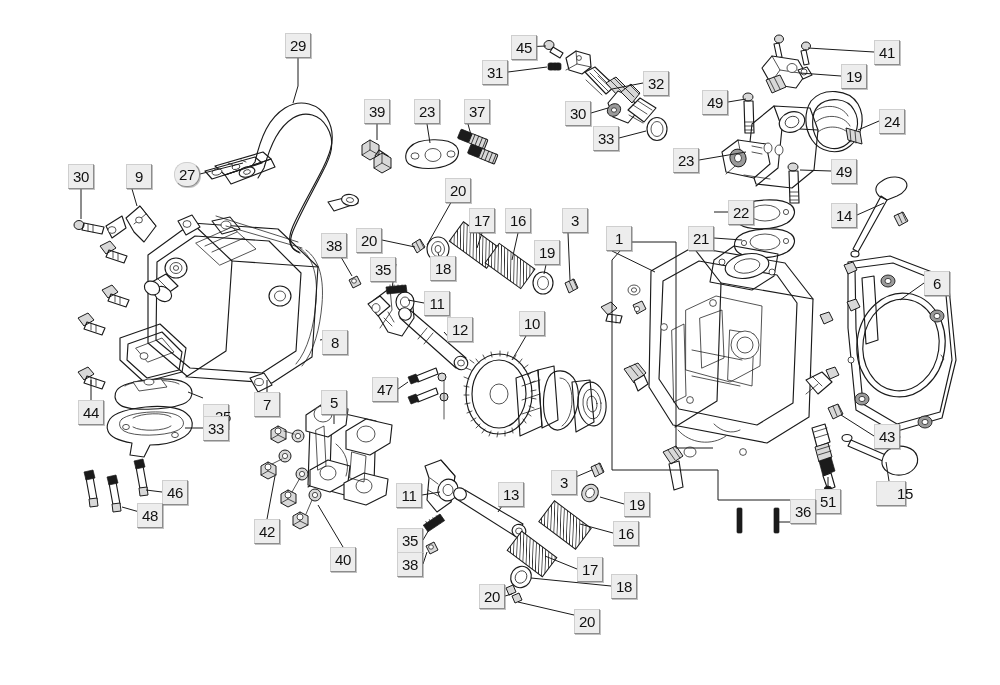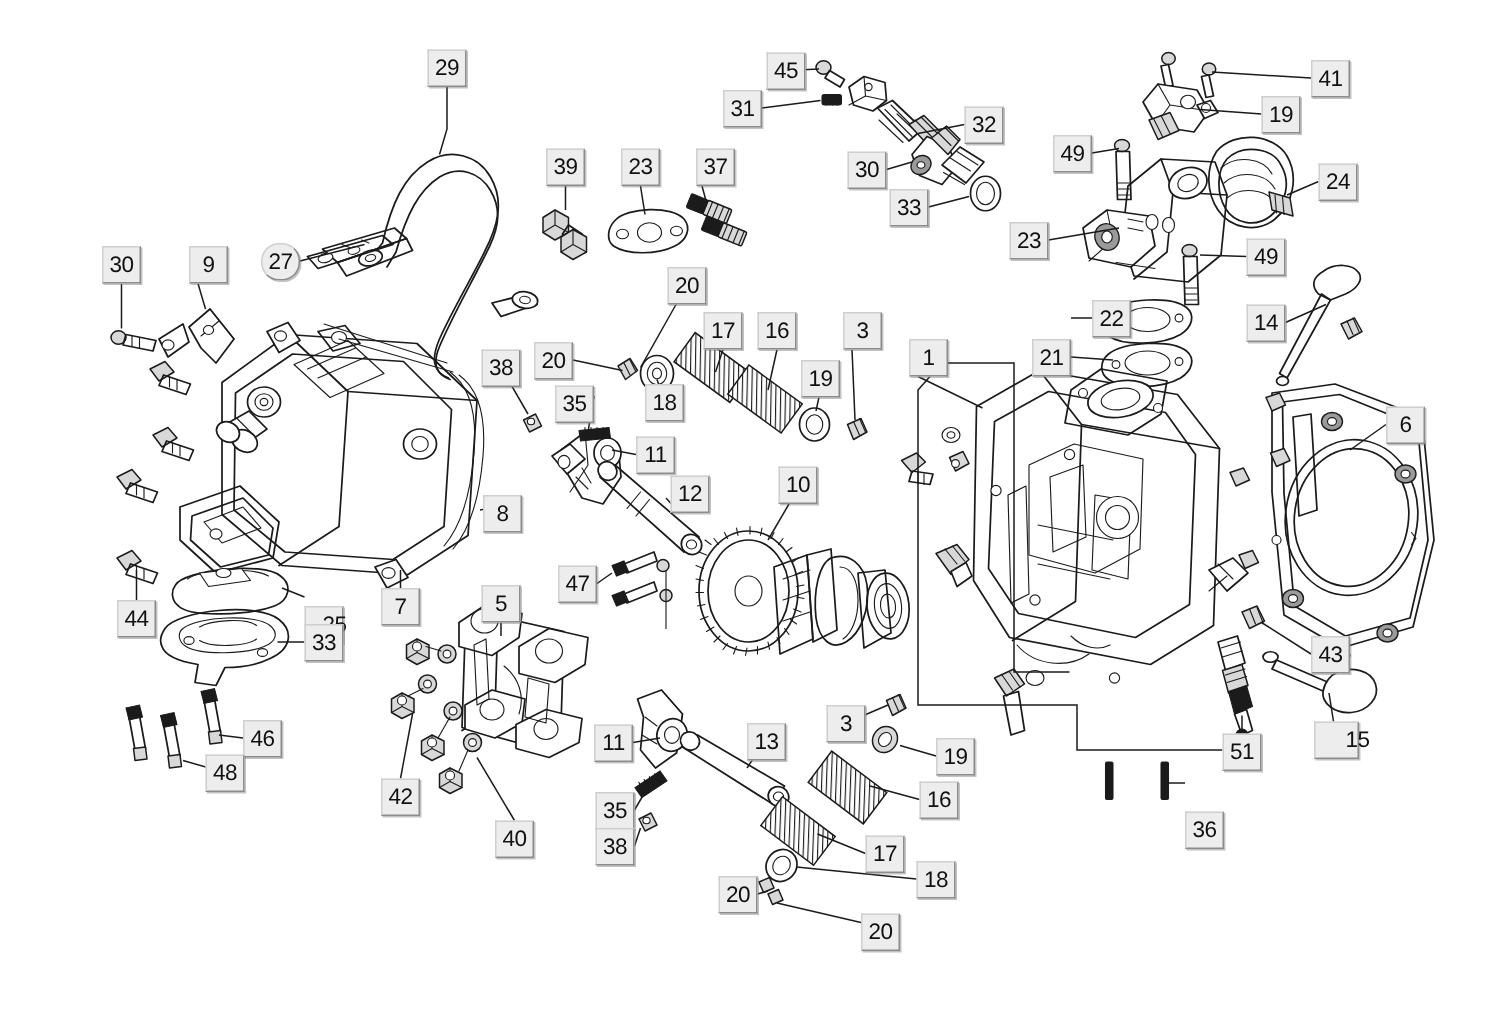--- a/index.html
+++ b/index.html
@@ -740,21 +740,21 @@
       <div class="callout" style="left: 396px; top: 483px;">11</div>
       <div class="callout" style="left: 498px; top: 482px;">13</div>
       <div class="callout" style="left: 551px; top: 470px;">3</div>
       <div class="callout" style="left: 624px; top: 492px;">19</div>
       <div class="callout" style="left: 162px; top: 480px;">46</div>
       <div class="callout" style="left: 876px; top: 481px; padding-left: 28px;">15</div>
       <div class="callout" style="left: 815px; top: 489px;">51</div>
       <div class="callout" style="left: 613px; top: 521px;">16</div>
       <div class="callout" style="left: 254px; top: 519px;">42</div>
       <div class="callout" style="left: 137px; top: 503px;">48</div>
-      <div class="callout" style="left: 790px; top: 541px;">36</div>
+      <div class="callout" style="left: 790px; top: 499px;">36</div>
       <div class="callout" style="left: 397px; top: 528px;">35</div>
       <div class="callout" style="left: 330px; top: 547px;">40</div>
       <div class="callout" style="left: 577px; top: 557px;">17</div>
       <div class="callout" style="left: 397px; top: 552px;">38</div>
       <div class="callout" style="left: 611px; top: 574px;">18</div>
       <div class="callout" style="left: 479px; top: 584px;">20</div>
       <div class="callout" style="left: 574px; top: 609px;">20</div>
     </div>
 
 </div>

